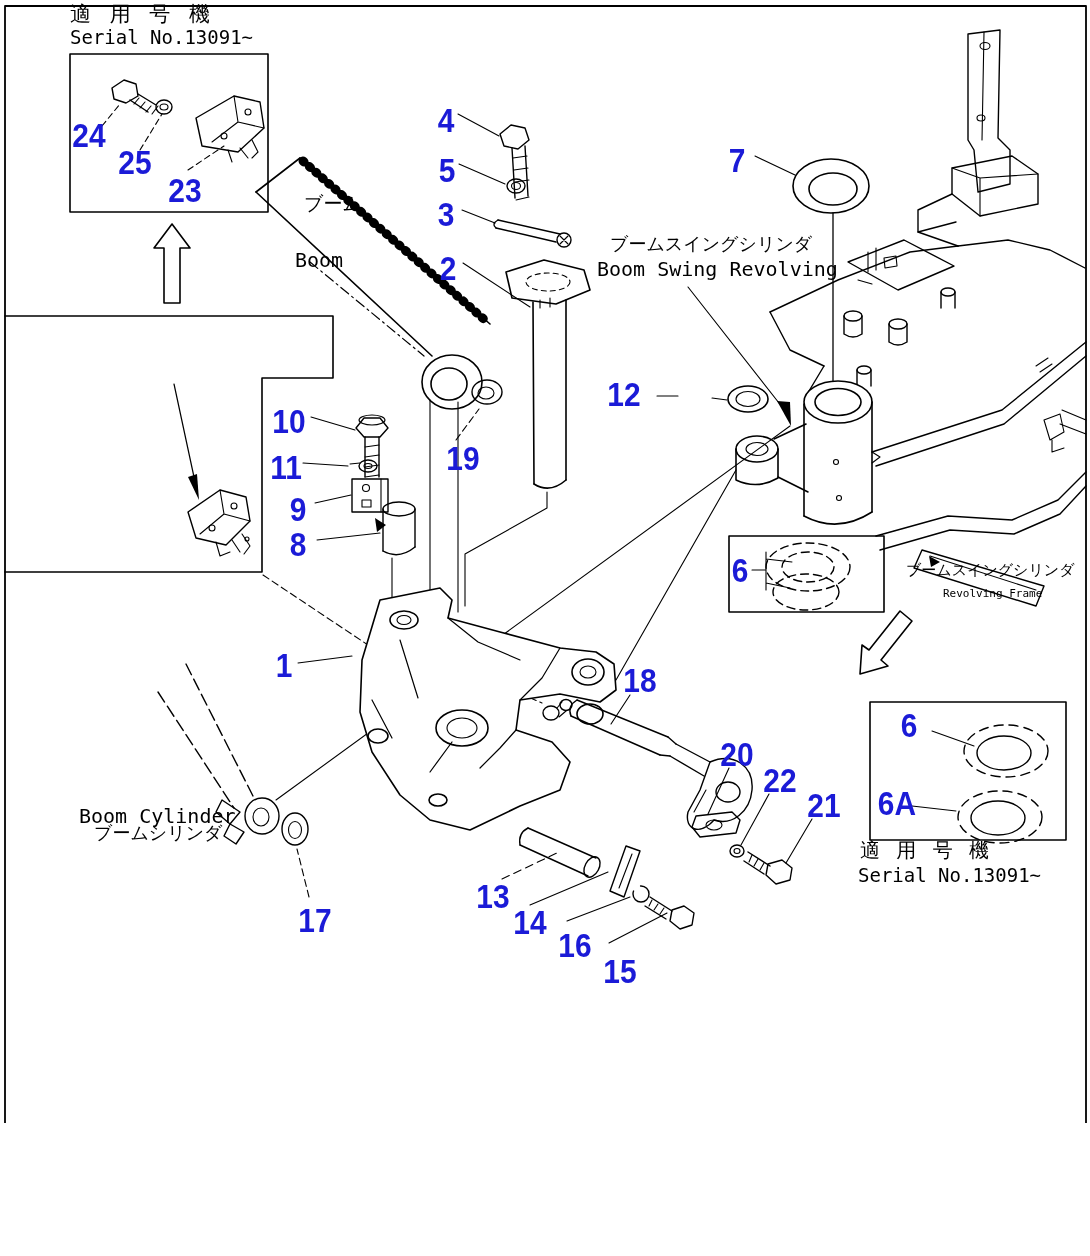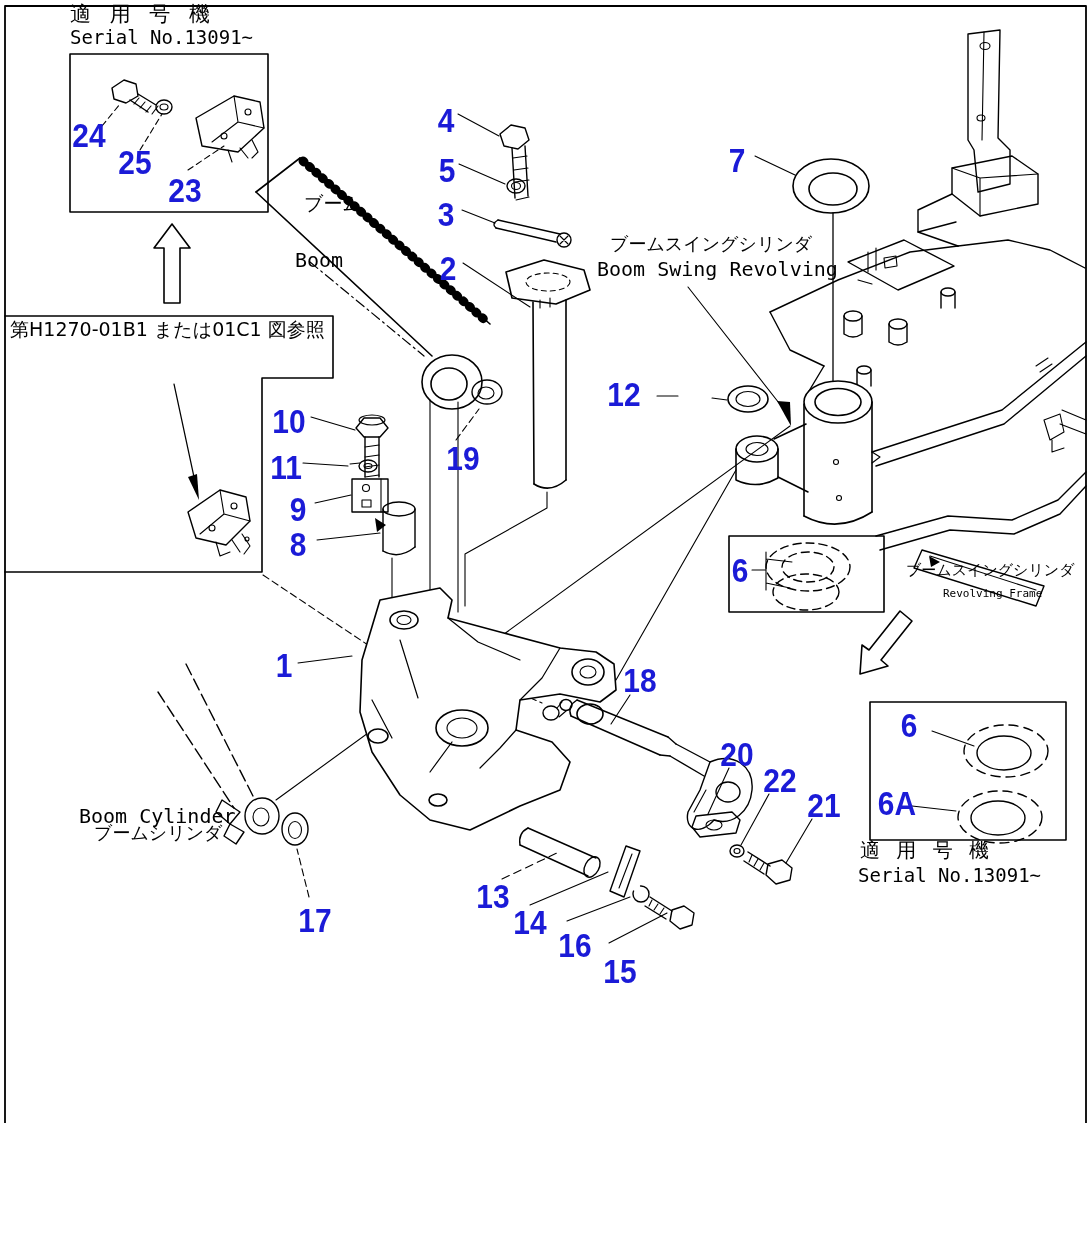--- a/index.html
+++ b/index.html
@@ -278,21 +278,20 @@
     <path d="M912,806 L956,811"></path>
     <path d="M188,170 L224,146" stroke-dasharray="6,4"></path>
     <path d="M102,126 L120,104" stroke-dasharray="6,4"></path>
     <path d="M140,150 L162,114" stroke-dasharray="6,4"></path>
   </g>
 </svg>
 
   <div class="txt jp" style="left:70px;top:4px;font-size:21px;letter-spacing:6px;">適 用 号 機</div>
   <div class="txt en" style="left:70px;top:28px;font-size:19px;">Serial No.13091~</div>
 
-  <div class="txt jp" style="left:10px;top:320px;font-size:19px;">第H1270-01B1 または01C1 図参照</div>
 
   <div class="txt jp" style="left:304px;top:194px;font-size:19px;">ブーム</div>
   <div class="txt en" style="left:295px;top:218px;font-size:20px;margin-top:32px;">Boom</div>
 
   <div class="txt jp" style="left:610px;top:235px;font-size:18px;text-align:center;">ブームスイングシリンダ</div>
   <div class="txt en" style="left:597px;top:259px;font-size:20px;">Boom Swing Revolving</div>
 
   <div class="txt jp" style="left:94px;top:824px;font-size:18px;">ブームシリンダ</div>
   <div class="txt en" style="left:79px;top:806px;font-size:20px;">Boom Cylinder</div>
 

